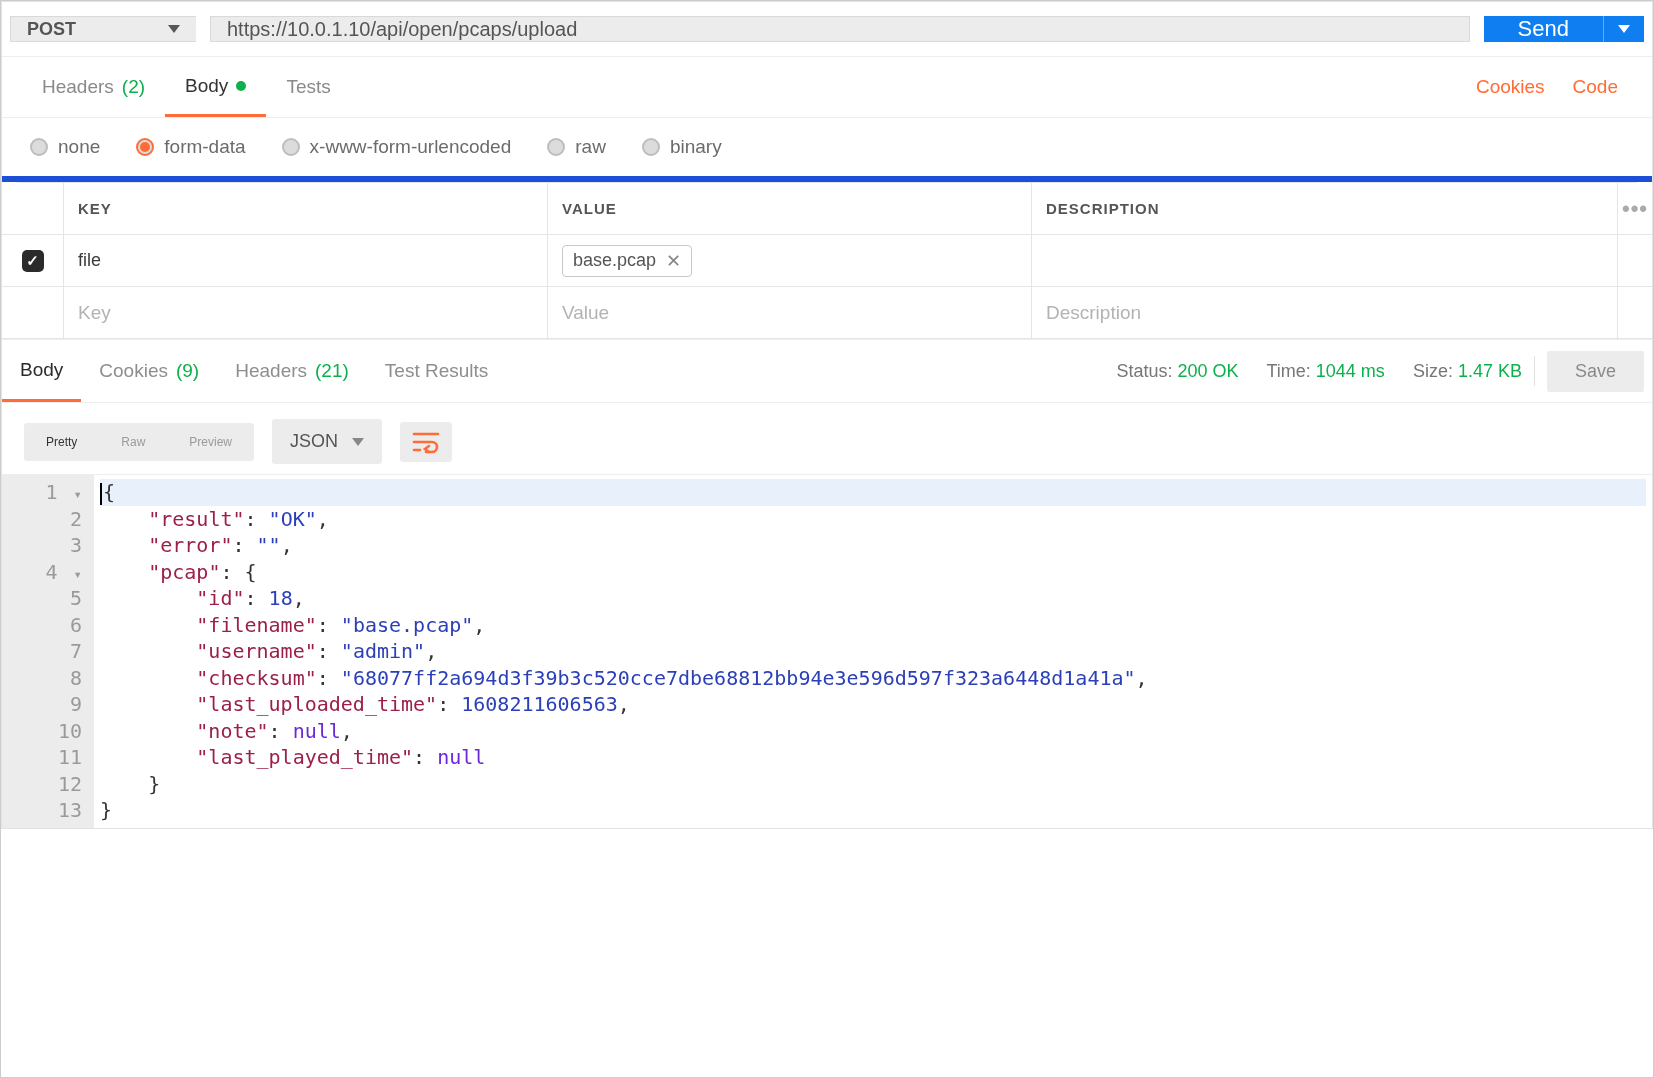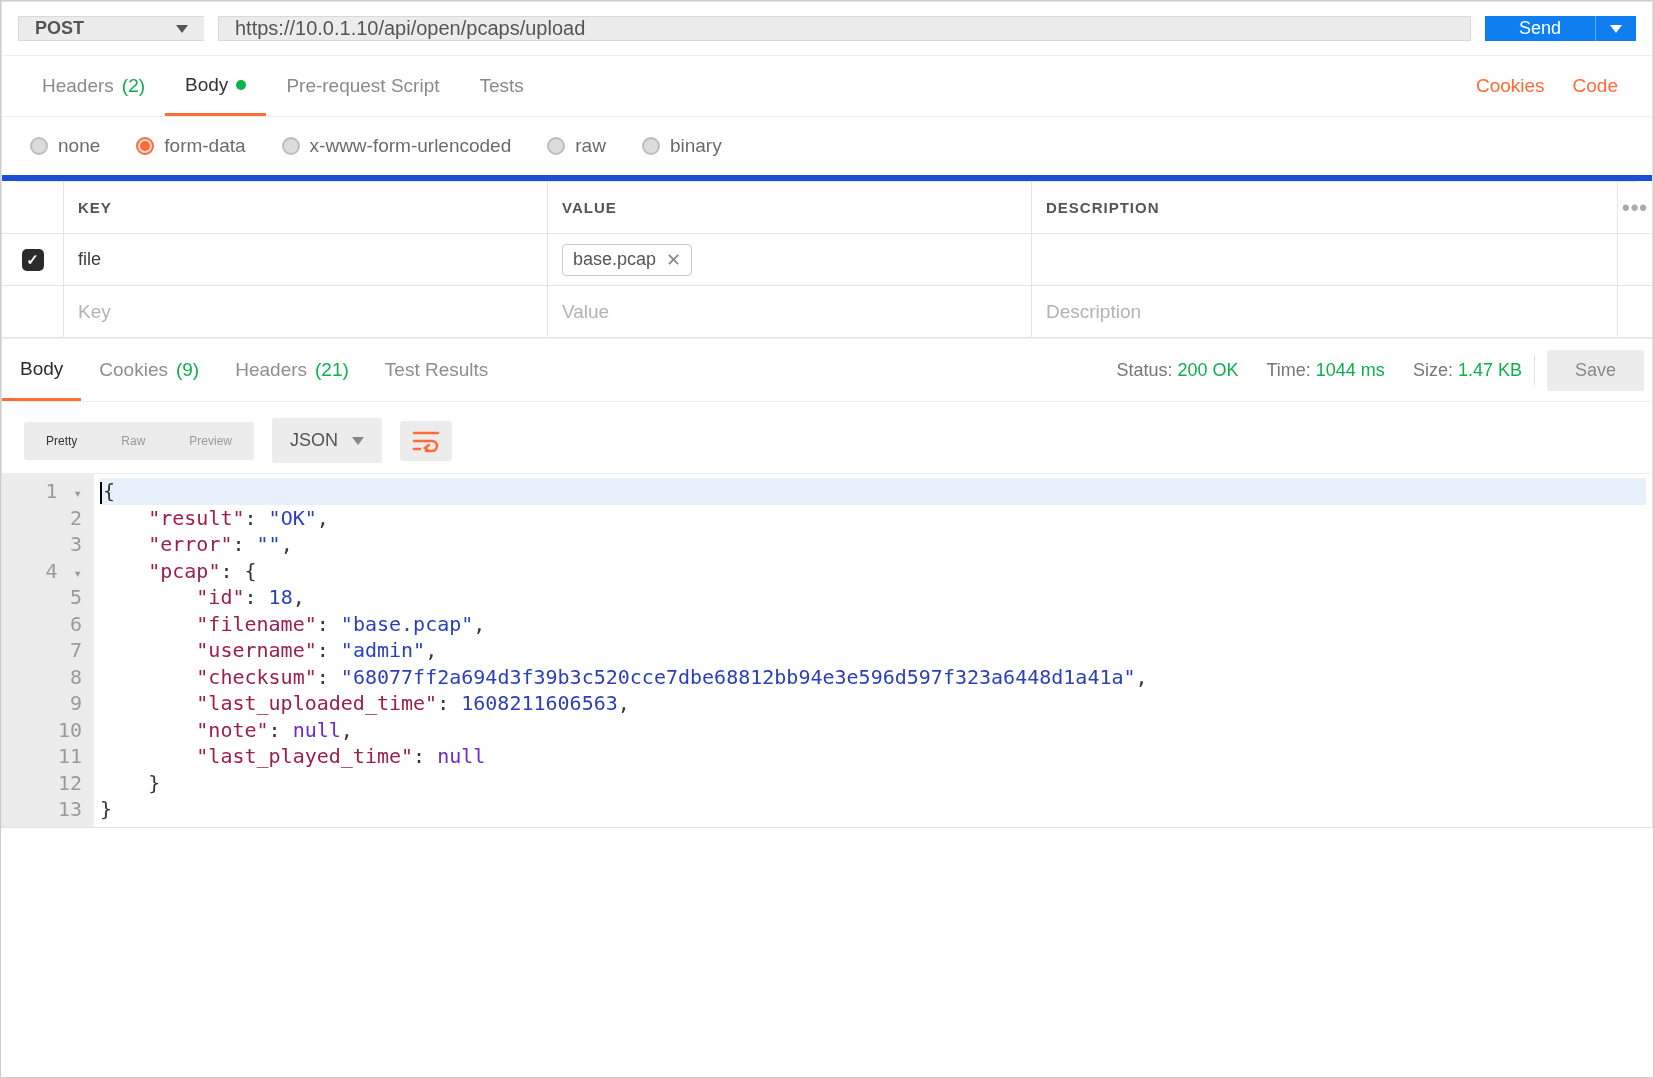--- a/index.html
+++ b/index.html
@@ -1,24 +1,24 @@
 <!DOCTYPE html>
 <html><head>
 <meta charset="utf-8">
 <style>
   * { box-sizing: border-box; margin: 0; padding: 0; }
   body { font-family: -apple-system, BlinkMacSystemFont, "Segoe UI", Helvetica, Arial, sans-serif; font-size: 18px; color: #3b3b3b; background: #fff; }
   .outer { border: 1px solid #ccc; width: 1654px; height: 1078px; margin: 0; overflow: hidden; }
   .card { border: 1px solid #e3e3e3; margin: 0; }
   
-  .urlbar { display: flex; align-items: stretch; padding: 14px 16px; gap: 14px; }
+  .urlbar { display: flex; align-items: stretch; padding: 14px 8px; gap: 14px; }
   .method-select { display: flex; align-items: center; justify-content: space-between; width: 186px; background: #ececec; border: 1px solid #d9d9d9; border-right: none; padding: 0 16px; font-weight: 600; color: #555; cursor: pointer; }
   .url-input { flex: 1; background: #ececec; border: 1px solid #d9d9d9; padding: 0 16px; font-size: 20px; color: #555; }
   .send-btn { display: flex; align-items: center; background: #0f7ef0; color: #fff; border: none; cursor: pointer; }
-  .send-btn .lbl { padding: 0 34px; font-size: 18px; font-weight: 500; }
+  .send-btn .lbl { padding: 0 34px; font-size: 22px; font-weight: 500; }
   .send-btn .caretwrap { padding: 0 14px; border-left: 1px solid rgba(255,255,255,0.35); display:flex; align-items:center; height:100%;}
   .caret-down { width:0;height:0;border-left:6px solid transparent;border-right:6px solid transparent;border-top:8px solid currentColor;display:inline-block;}
   
   .tabs { display: flex; align-items: center; border-top: 1px solid #eee; border-bottom: 1px solid #eee; padding: 0 20px; height: 62px; font-size: 19px; }
   .tab { display:flex; align-items:center; gap:8px; padding: 0 20px; height:100%; color:#8a8a8a; cursor:pointer; white-space:nowrap; }
   .tab.active { color:#333; border-bottom:3px solid #ff6c37; }
   .tab .dot { width:10px;height:10px;border-radius:50%;background:#0cb14b;display:inline-block;}
   .tab .count { color:#0cb14b; }
   .spacer { flex:1; }
   .link { color:#ff6c37; padding: 0 14px; cursor:pointer;}
@@ -98,23 +98,20 @@
   <div class="tabs">
     <div class="tab">
       <span>Headers</span>
       <span class="count">(2)</span>
     </div>
     <div class="tab active">
       <span>Body</span>
       <span class="dot"></span>
     </div>
     <div class="tab">
-      <span>Pre-request Script</span>
-    </div>
-    <div class="tab">
       <span>Tests</span>
     </div>
     <div class="spacer"></div>
     <div class="link">Cookies</div>
     <div class="link">Code</div>
   </div>
 
   <div class="bodytypes">
     <label class="radio">
           <span class="r"></span>

